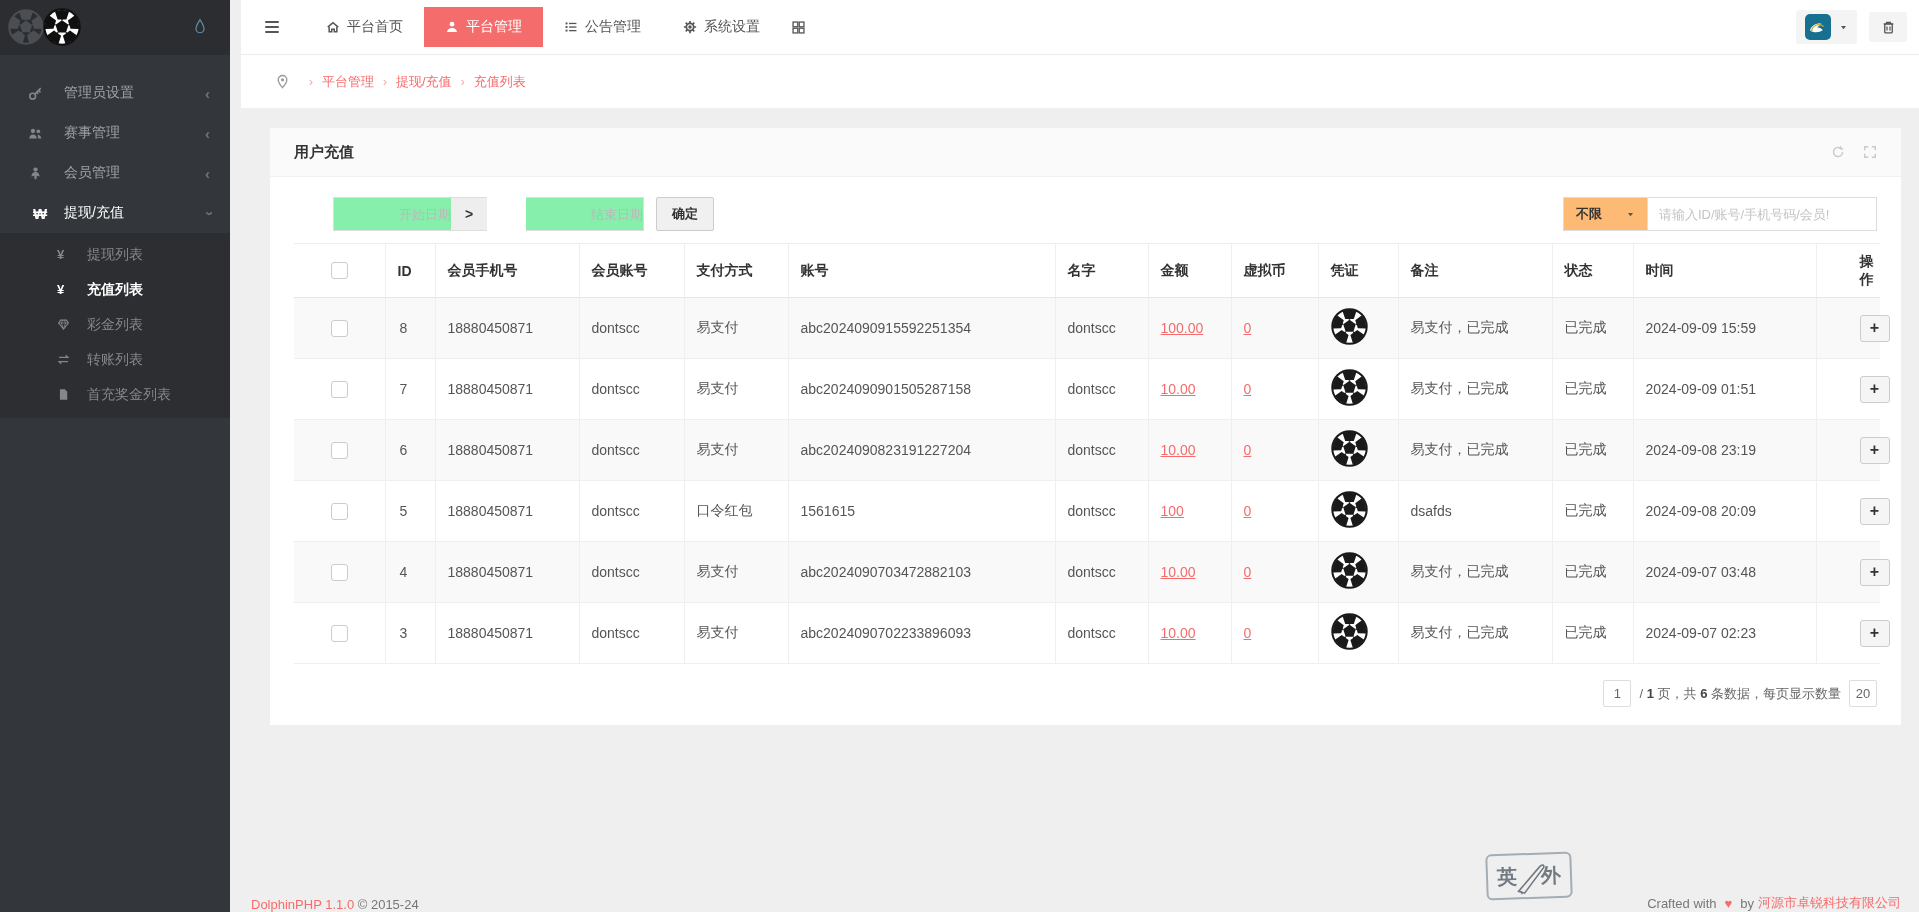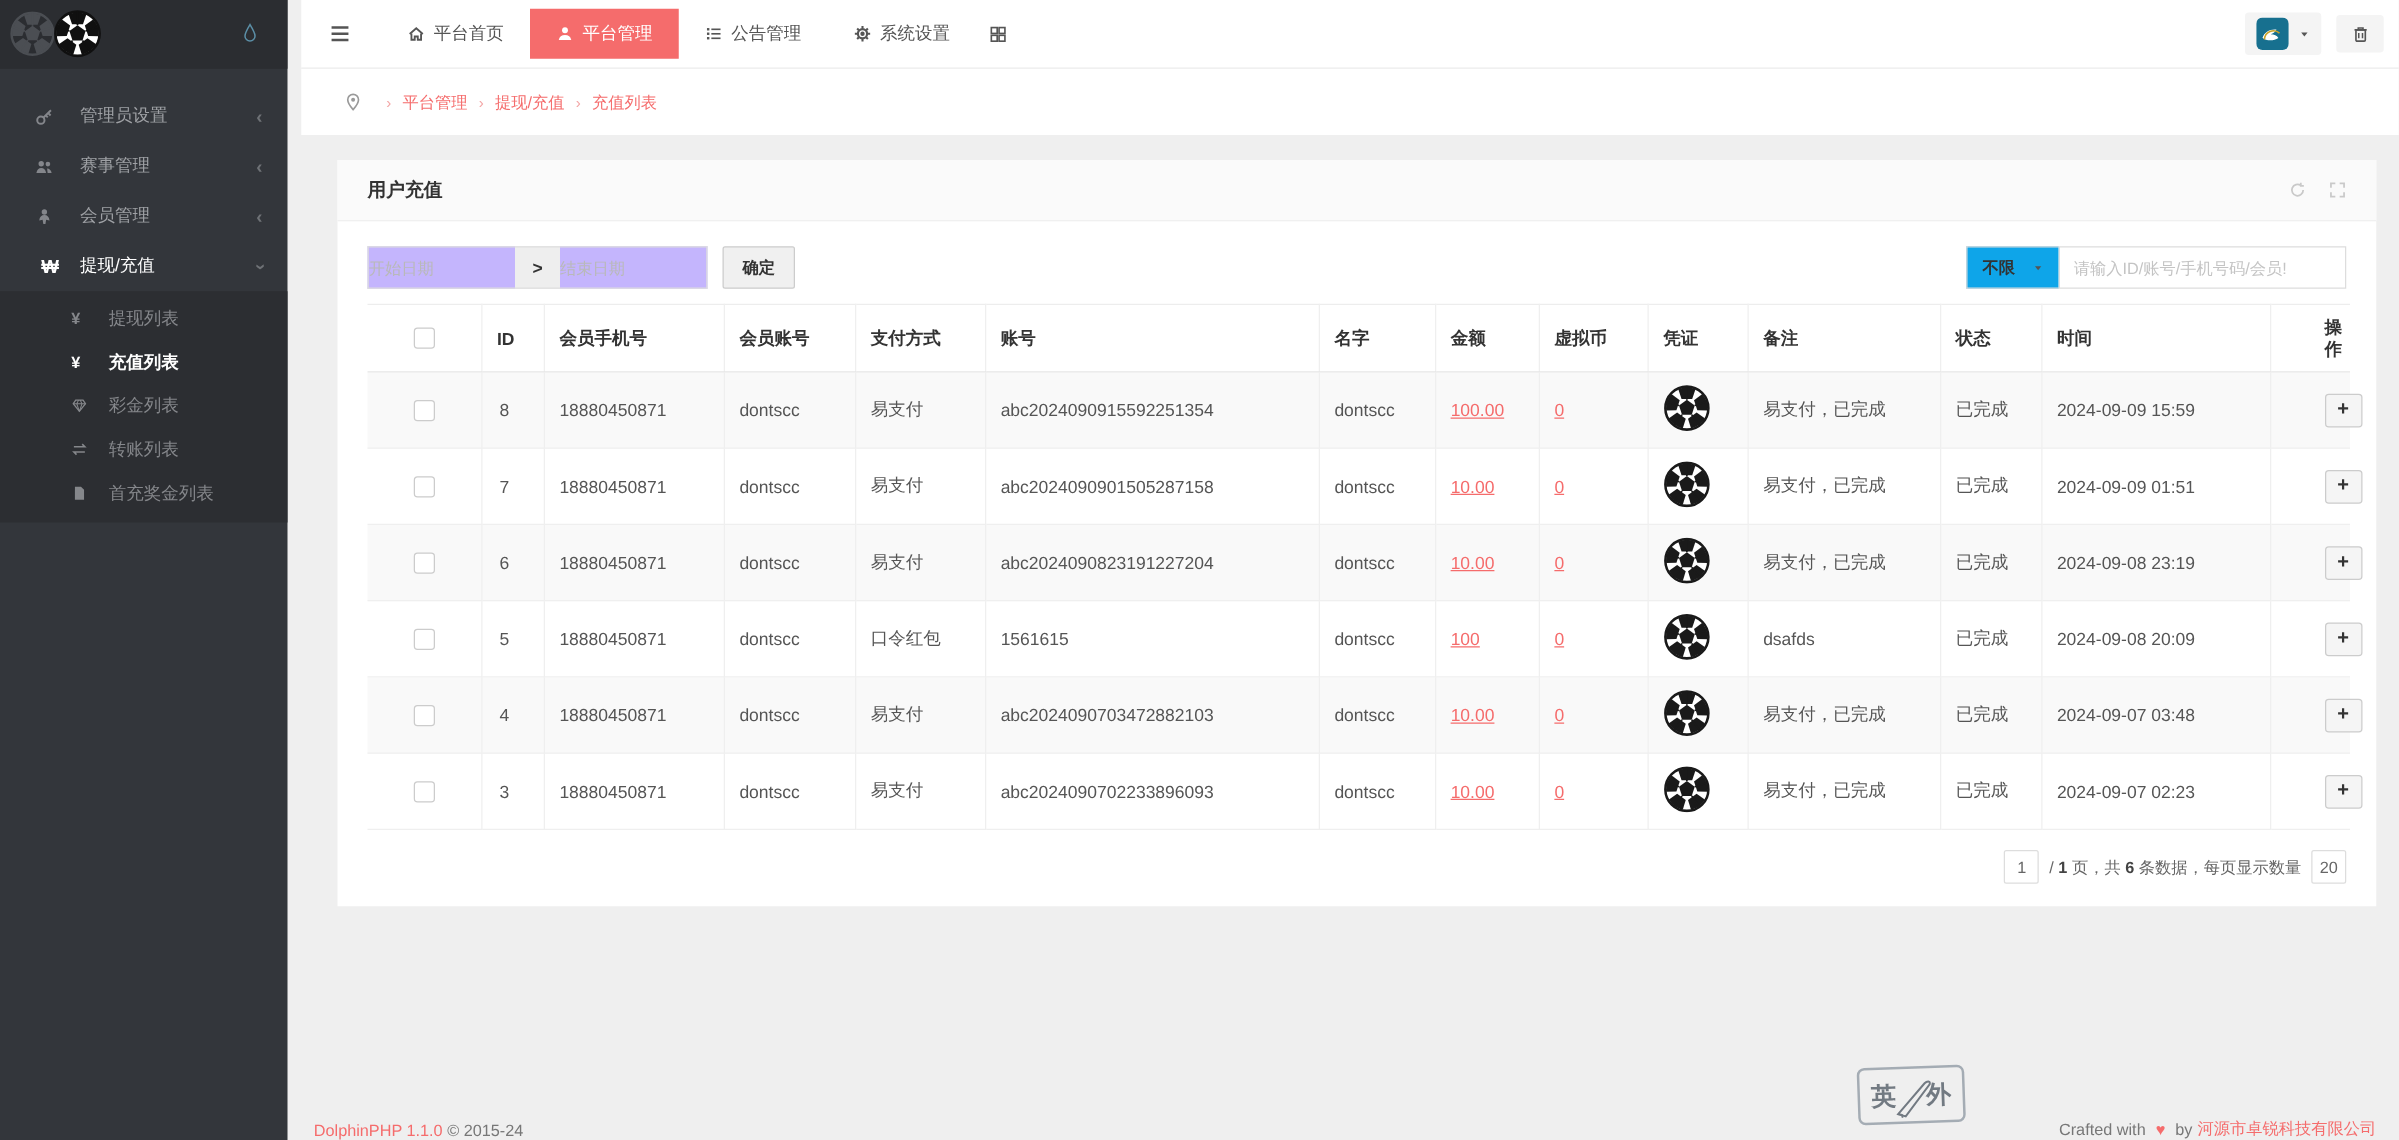--- a/index.html
+++ b/index.html
@@ -57,34 +57,34 @@
   .panel { background:#fff; width:1631px; min-height:585px; }
   .panel-header { height:49px; background:#fafafa; border-bottom:1px solid #f0f0f0;
     display:flex; align-items:center; padding:0 24px; }
   .panel-title { font-size:15px; font-weight:bold; color:#333; }
   .panel-tools { margin-left:auto; display:flex; gap:18px; color:#c9c9c9; }
   .panel-tools span { display:flex; cursor:pointer; }
   .panel-body { padding:20px 24px 18px; }
 
   .filter-row { display:flex; align-items:center; margin-bottom:12px; }
   .date-group { display:flex; }
-  .date-input { width:118px; height:34px; border:1px solid #ddd; text-align:left;
-    font-size:13px; color:#555; outline:none; background:#c4b5fd;
-    font-family:"Liberation Sans","DejaVu Sans",sans-serif; }
+  .date-input { width:118px; height:34px; border:1px solid #ddd; text-align:right;
+    font-size:13px; color:#555; outline:none; background:#86efac;
+    font-family:"Liberation Sans","DejaVu Sans",sans-serif;margin-left:39px; }
   .date-input::placeholder { color:#b9b9b9; }
   .date-addon { width:36px; height:34px; background:#eee; border-top:1px solid #ddd; border-bottom:1px solid #ddd;
     display:flex; align-items:center; justify-content:center; font-weight:bold; color:#333; font-size:14px; }
   .date-input.start { border-right:none; }
   .date-input.end { border-left:none; }
   .confirm-btn { margin-left:12px; height:34px; padding:0 15px; background:#f0f0f0; border:1px solid #ccc;
     border-radius:2px; font-weight:bold; font-size:13px; color:#333; cursor:pointer;
     font-family:"Liberation Sans","DejaVu Sans",sans-serif; }
   .filter-right { margin-left:auto; display:flex; }
-  .scope-btn { height:34px; padding:0 12px; background:#0ea5e9; border:1px solid #ddd; border-right:none;
-    display:flex; align-items:center; gap:14px; font-size:13px; font-weight:bold; color:#333; cursor:pointer; }
+  .scope-btn { height:34px; padding:0 12px; background:#fdba74; border:1px solid #ddd; border-right:none;
+    display:flex; align-items:center; gap:24px; font-size:13px; font-weight:bold; color:#333; cursor:pointer; }
   .scope-btn .caret { display:flex; color:#555; }
   .search-input { width:230px; height:34px; border:1px solid #ddd; padding:0 11px; font-size:13px;
     color:#555; outline:none; font-family:"Liberation Sans","DejaVu Sans",sans-serif; }
   .search-input::placeholder { color:#c4c4c4; }
 
   table { width:100%; border-collapse:collapse; table-layout:fixed; }
   th { height:54px; font-size:14px; color:#333; font-weight:bold; text-align:left; padding:0 12px;
     border-top:1px solid #ededed; border-bottom:1px solid #e6e6e6; border-right:1px solid #efefef;
     background:#fff; }
   td { height:61px; font-size:14px; color:#555; padding:0 12px;

